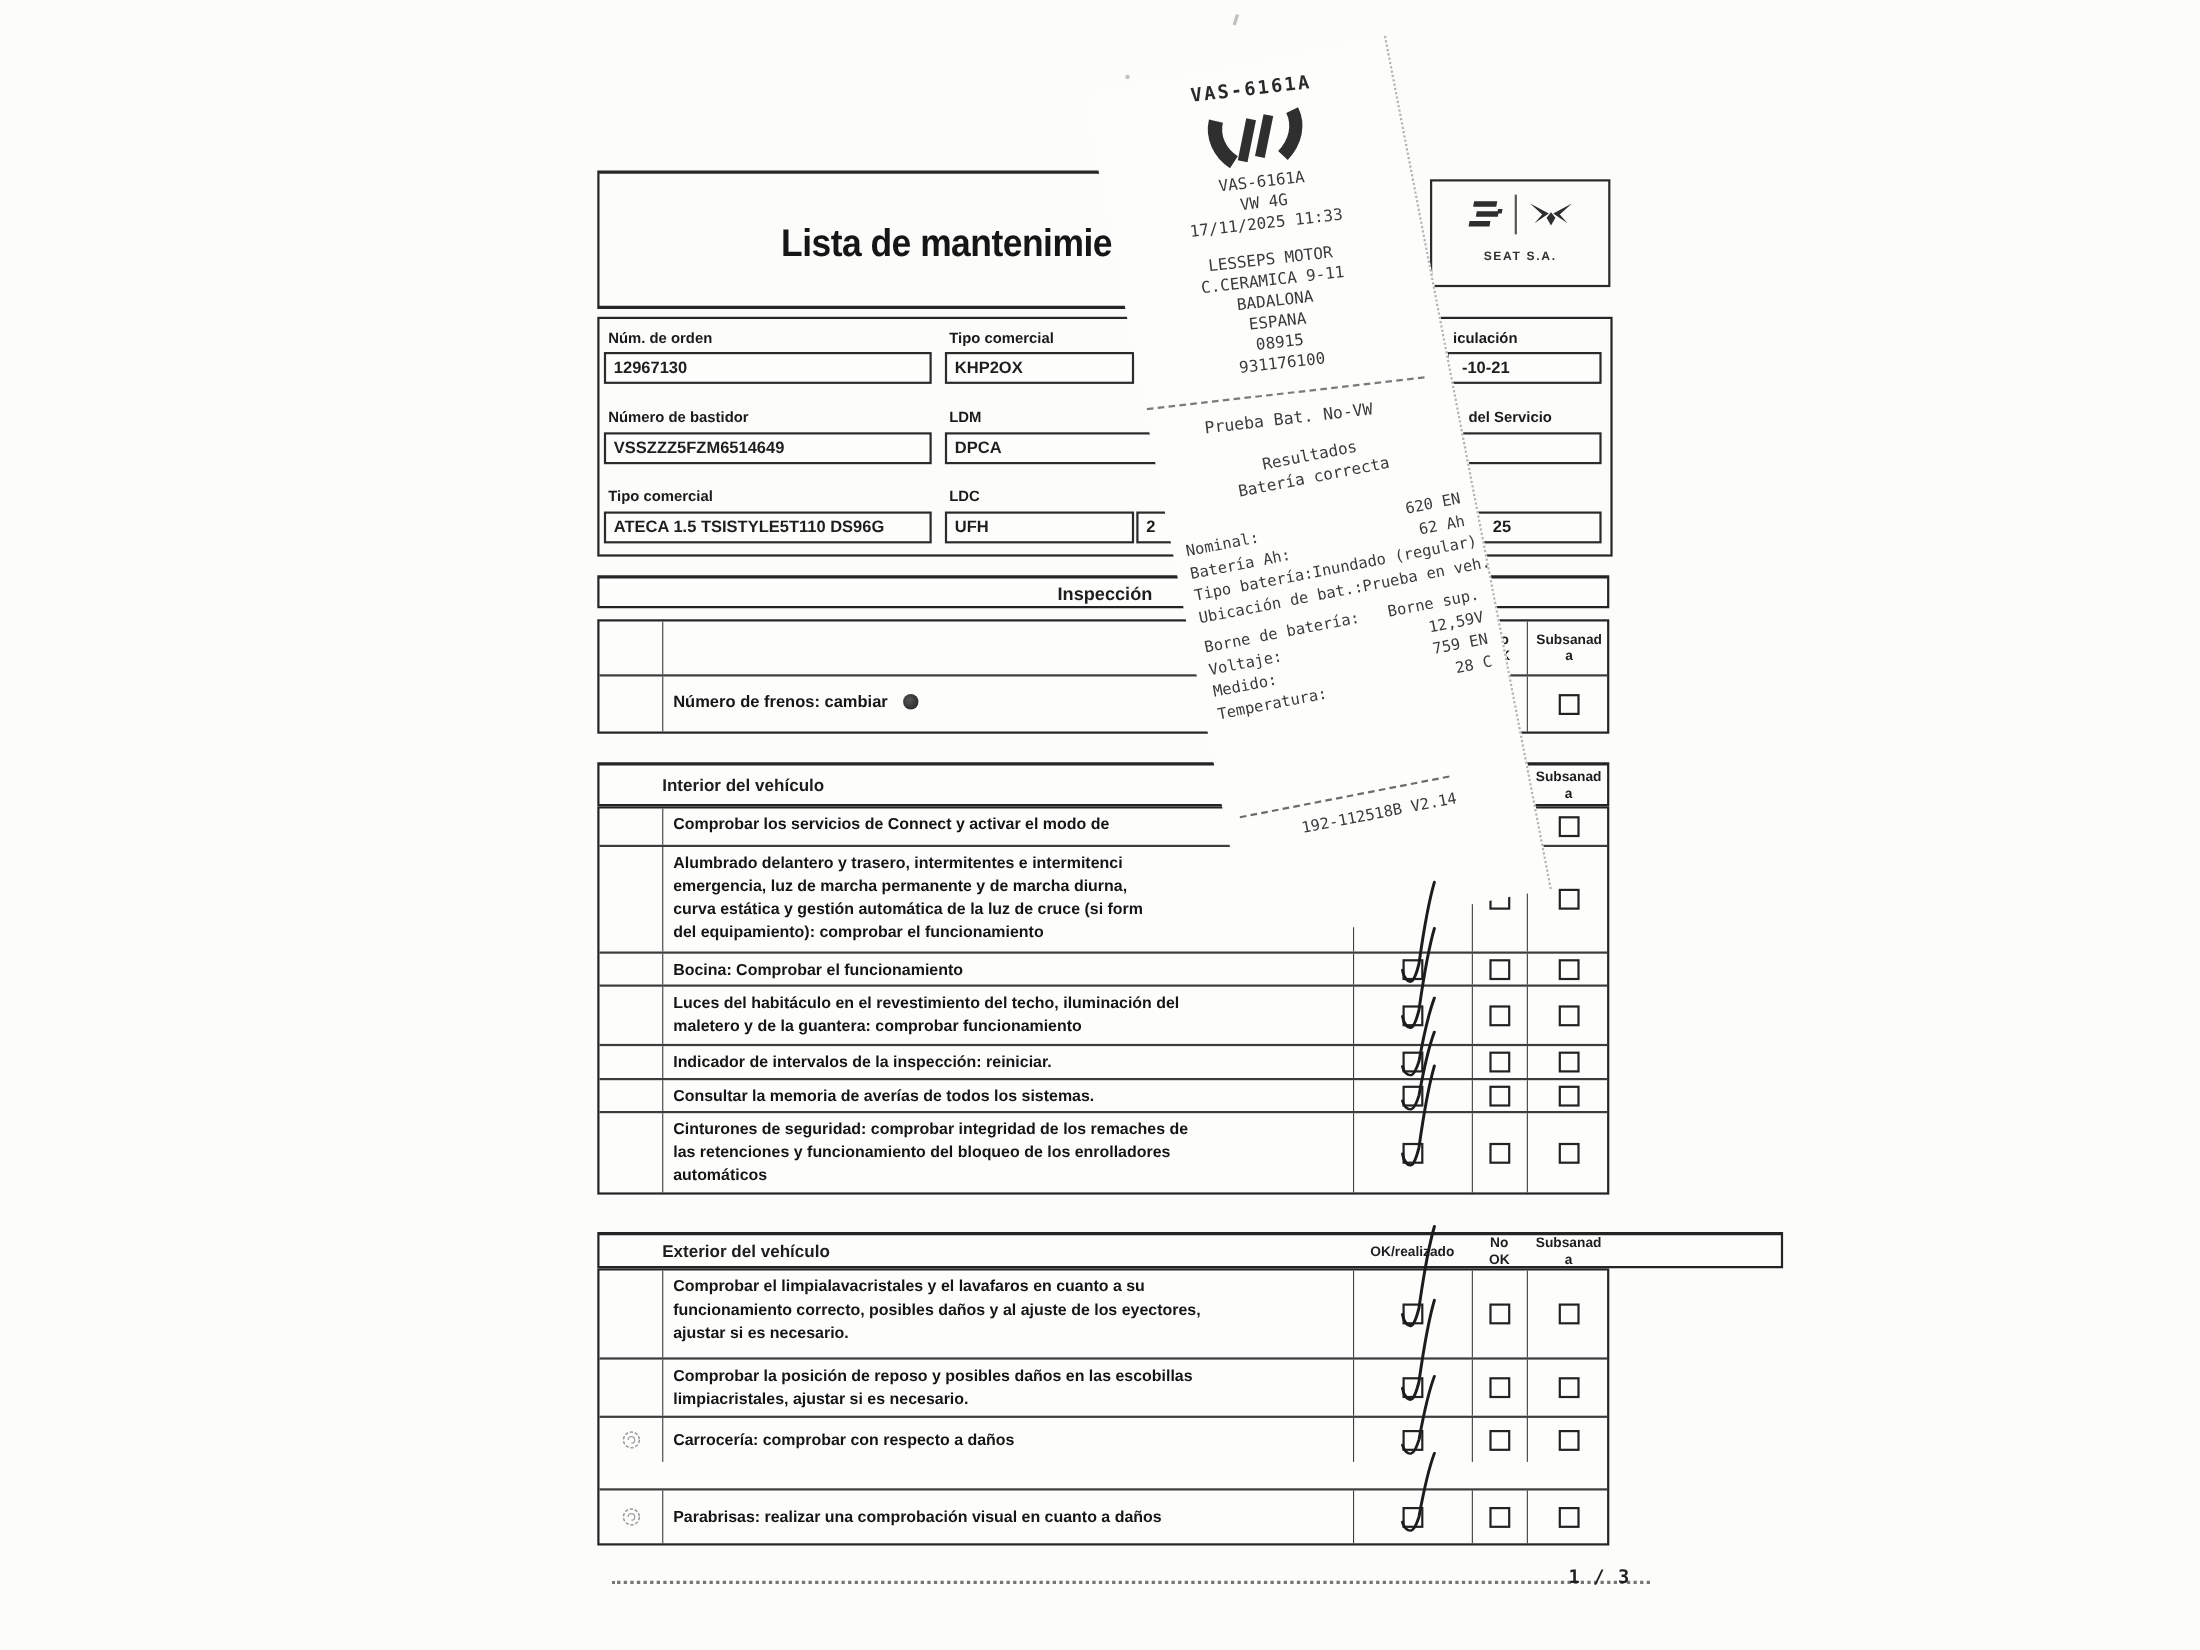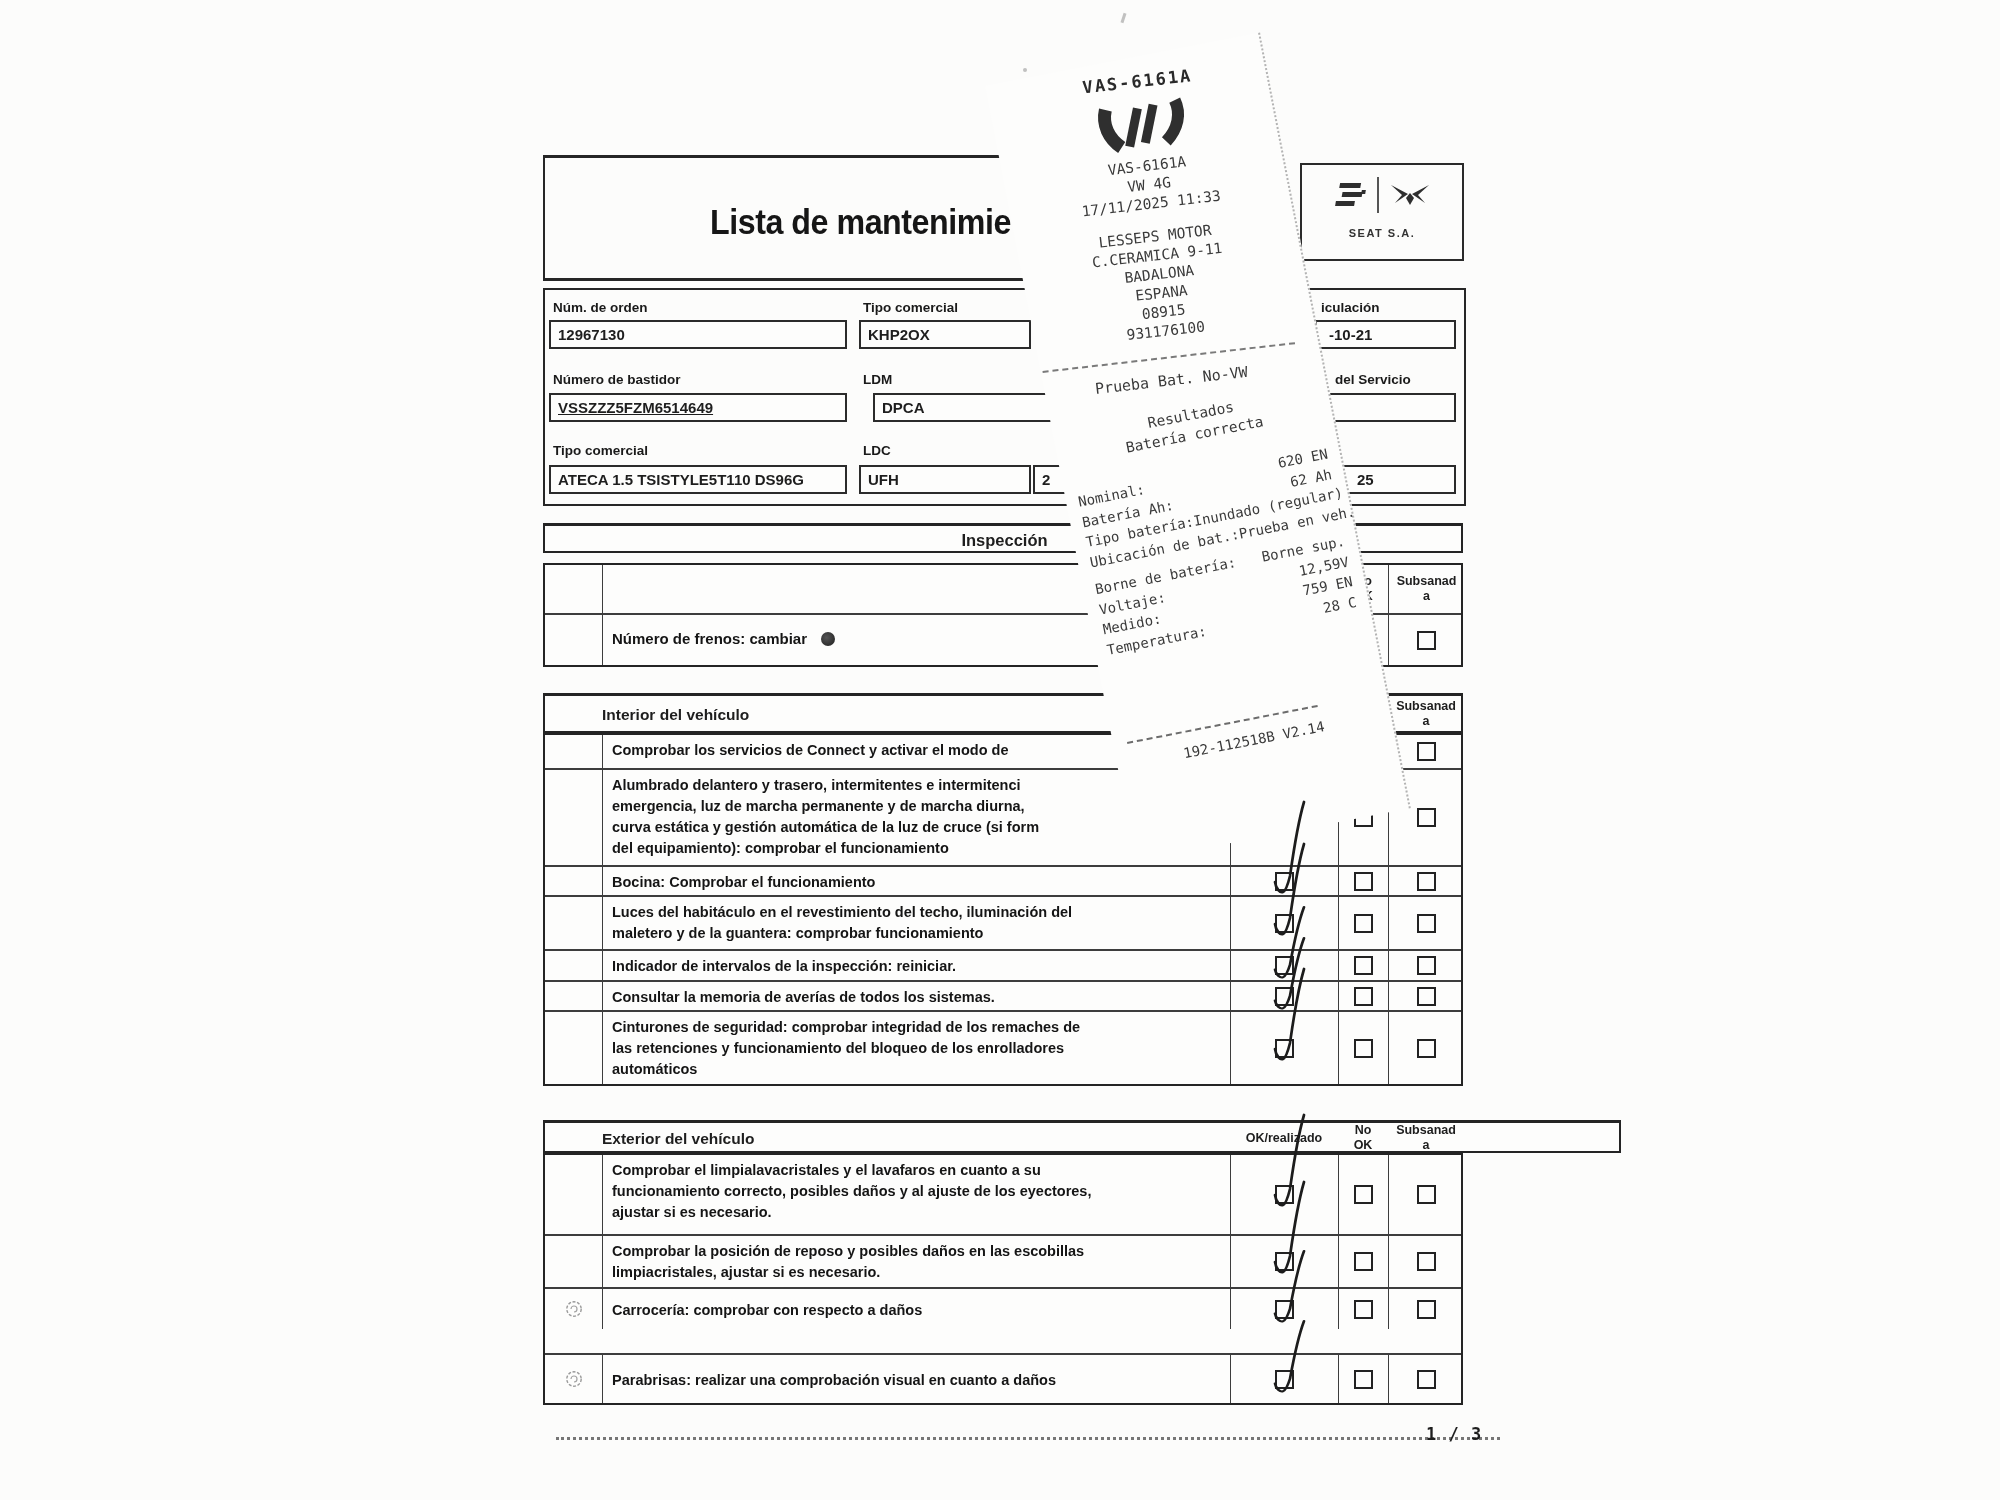--- a/index.html
+++ b/index.html
@@ -97,28 +97,28 @@
       </svg>
     </div>
     <div class="brand-name">SEAT S.A.</div>
   </div>
 
   <div class="abs form-box">
 
     <div class="flabel" style="left:8px;top:10px;">Núm. de orden</div>
     <div class="fbox" style="left:4px;top:30px;width:298px;">12967130</div>
     <div class="flabel" style="left:8px;top:82px;">Número de bastidor</div>
-    <div class="fbox" style="left:4px;top:103px;width:298px;text-decoration:underline;">VSSZZZ5FZM6514649</div>
+    <div class="fbox" style="left:4px;top:103px;width:298px;">VSSZZZ5FZM6514649</div>
     <div class="flabel" style="left:8px;top:153px;">Tipo comercial</div>
     <div class="fbox" style="left:4px;top:175px;width:298px;">ATECA 1.5 TSISTYLE5T110 DS96G</div>
 
     <div class="flabel" style="left:318px;top:10px;">Tipo comercial</div>
     <div class="fbox" style="left:314px;top:30px;width:172px;">KHP2OX</div>
     <div class="flabel" style="left:318px;top:82px;">LDM</div>
-    <div class="fbox" style="left:328px;top:103px;width:204px;">DPCA</div>
+    <div class="fbox" style="left:314px;top:103px;width:204px;">DPCA</div>
     <div class="flabel" style="left:318px;top:153px;">LDC</div>
     <div class="fbox" style="left:314px;top:175px;width:172px;">UFH</div>
 
     <div class="fbox" style="left:488px;top:175px;width:150px;">2</div>
 
     <div class="flabel" style="left:776px;top:10px;">iculación</div>
     <div class="fbox" style="left: 770px;top:30px;width:141px;padding-left:12px;">-10-21</div>
     <div class="flabel" style="left:790px;top:82px;">del Servicio</div>
     <div class="fbox" style="left:770px;top:103px;width:141px;"></div>
     <div class="fbox" style="left:770px;top:175px;width:141px;padding-left:40px;">25</div>

